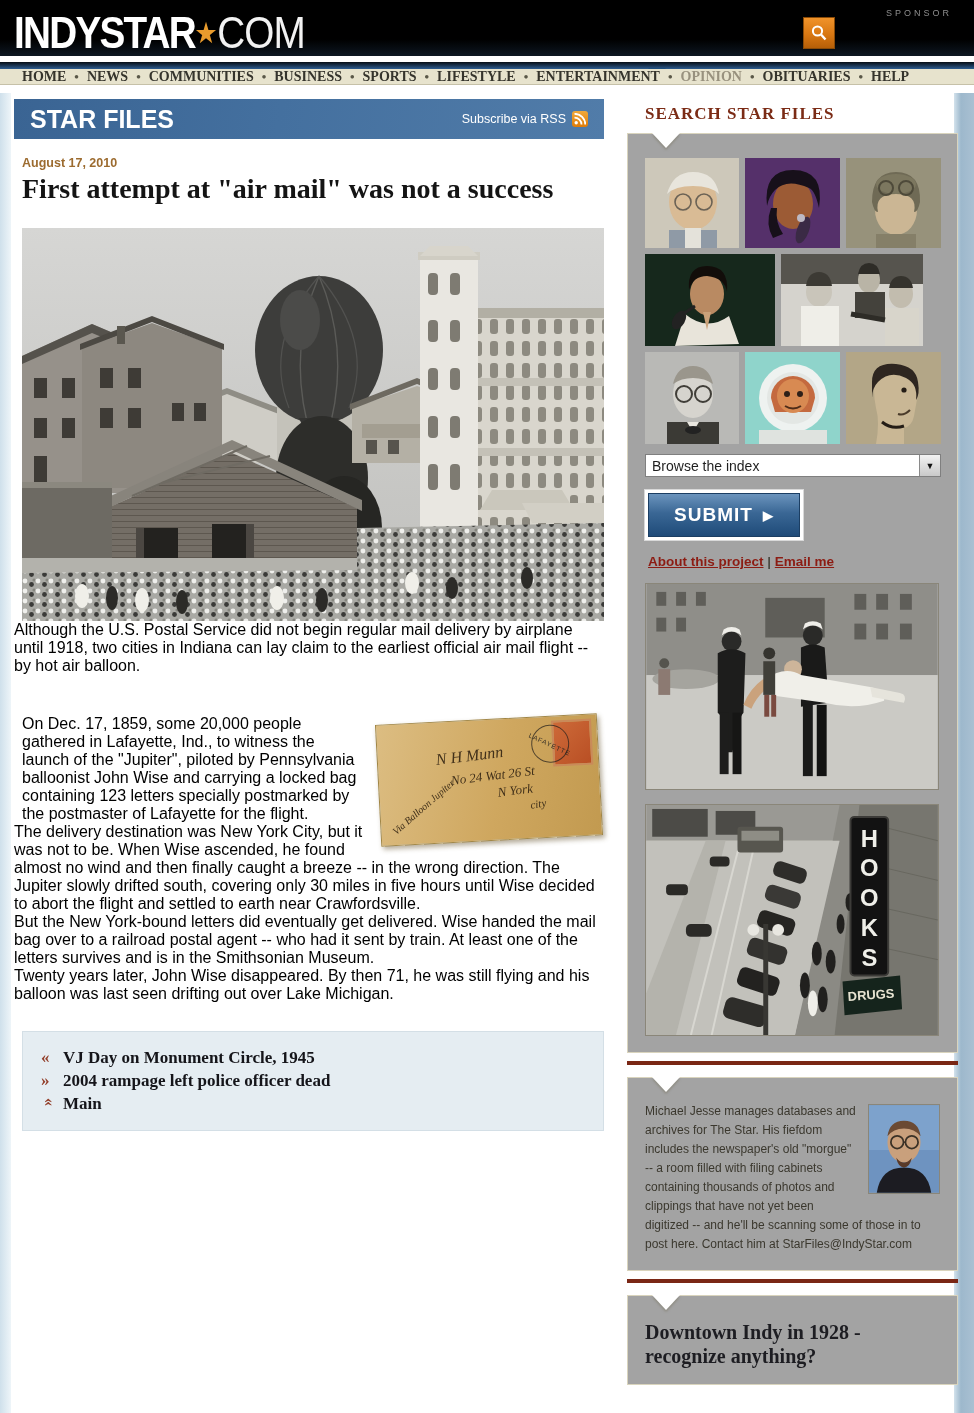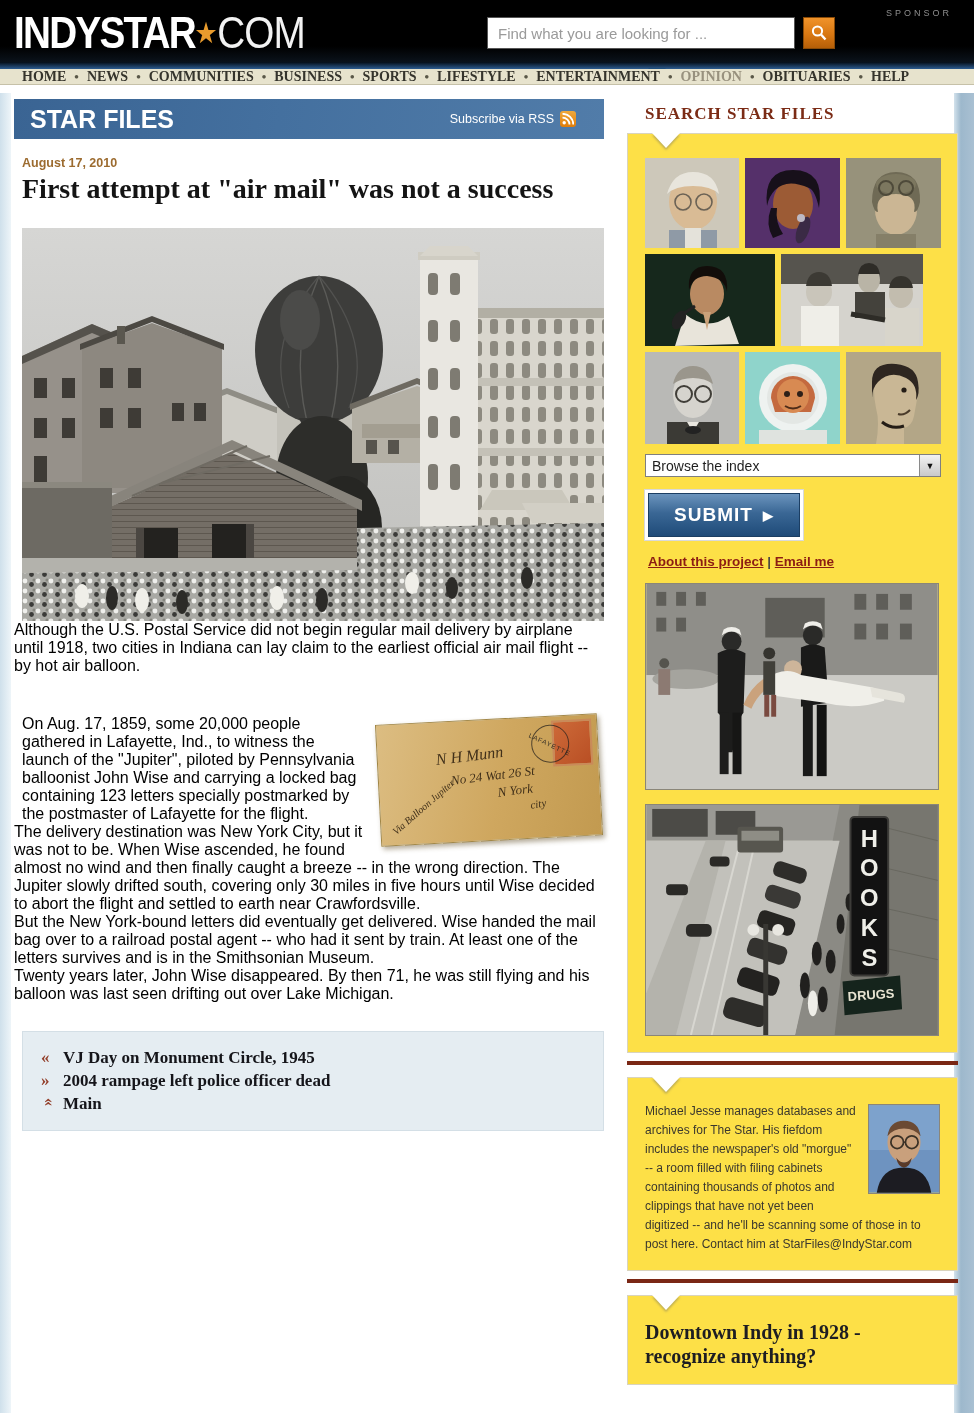--- a/index.html
+++ b/index.html
@@ -1,20 +1,20 @@
 <!DOCTYPE html>
 <html><head>
 <meta charset="utf-8">
 <style>
   * { margin:0; padding:0; box-sizing:border-box; }
   body { background:#fff; font-family:"Liberation Sans", sans-serif; }
   .page { position:relative; width:974px; height:1413px; background:#fff; overflow:hidden; margin:0 auto; }
 
   
-  .header { position:absolute; left:0; top:0; width:974px; height:66px;
+  .header { position:absolute; left:0; top:0; width:974px; height:56px;
     background:linear-gradient(to bottom,#000 70%,#0d1722 100%); }
   .logo { position:absolute; left:14px; top:8px; color:#fff; cursor:pointer;
     font-family:"Liberation Sans",sans-serif; font-weight:bold; font-size:44px; letter-spacing:-2px;
     transform:scaleX(.88); transform-origin:left; white-space:nowrap; }
   .logo .star { color:#e89b2d; font-size:26px; vertical-align:6px; letter-spacing:0; padding:0 1px; }
   .logo .com { font-weight:400; letter-spacing:-1px; color:#f2f2f2; }
   .sponsor { position:absolute; right:22px; top:8px; color:#8d8d8d; font-size:9px; letter-spacing:3px; }
   .search-box { position:absolute; left:487px; top:17px; width:308px; height:32px; background:#fff; border:1px solid #555; }
   .search-box input { width:100%; height:100%; border:none; outline:none; padding:0 10px;
     font-size:15px; color:#333; font-family:"Liberation Sans",sans-serif; }
@@ -40,21 +40,21 @@
 
   
   .strip-left { position:absolute; left:0; top:93px; width:11px; height:1320px;
     background:linear-gradient(to right,#cfe0eb,#eef5f9); }
   .strip-right { position:absolute; left:954px; top:93px; width:20px; height:1320px;
     background:linear-gradient(to right,#d3e2ec 0%,#9db8cc 35%,#a9c0d2 100%); }
 
   
   .col-left { position:absolute; left:14px; top:99px; width:590px; }
   .blog-banner { width:590px; height:40px; display:flex; align-items:center; justify-content:space-between;
-    background:linear-gradient(100deg,#3a6493 0%,#44709f 45%,#517ca9 100%); padding:0 28px 0 16px; }
+    background:linear-gradient(100deg,#3a6493 0%,#44709f 45%,#517ca9 100%); padding:0 16px 0 16px; }
   .blog-banner .blog-title { color:#fff; font-weight:bold; font-size:25px; letter-spacing:0; }
   .subscribe { display:flex; align-items:center; gap:6px; color:#fff; font-size:12.5px; cursor:pointer; }
   .rss-icon { width:16px; height:16px; border-radius:3px; display:inline-block;
     background:linear-gradient(to bottom,#f0a93c,#e07c07); position:relative; }
   .rss-icon svg { position:absolute; left:2px; top:2px; }
 
   .post-date { margin:17px 0 3px 8px; color:#9c6b2f; font-size:12.5px; font-weight:bold; }
   .post-title { margin:0 0 0 8px; font-family:"Liberation Serif",serif; font-weight:bold; font-size:28px; color:#141414; }
 
   .article-photo { margin:23px 0 0 8px; width:582px; height:393px; display:block; }
@@ -82,21 +82,21 @@
   .post-nav { margin:28px 0 0 8px; width:582px; background:#e5edf2; border:1px solid #d4dfe6; padding:13px 18px; }
   .post-nav .row { display:flex; align-items:baseline; margin:3px 0; cursor:pointer; }
   .post-nav .glyph { color:#93402c; font-size:17px; font-weight:bold; width:22px; font-family:"Liberation Serif",serif; }
   .post-nav .glyph.up { transform:rotate(90deg); transform-origin:45% 55%; display:inline-block; width:16px; margin-right:6px;}
   .post-nav .lbl { font-family:"Liberation Serif",serif; font-weight:bold; font-size:17px; color:#15151a; }
 
   
   .col-right { position:absolute; left:627px; top:104px; width:331px; }
   .side-head { font-family:"Liberation Serif",serif; font-weight:bold; font-size:17px;
     letter-spacing:1px; color:#7b2b15; margin:0 0 0 18px; }
-  .panel { position:relative; background:#fde047; border:1px solid #d9d4bd; margin-top:9px; padding:24px 17px 16px; }
+  .panel { position:relative; background:#a3a3a3; border:1px solid #d9d4bd; margin-top:9px; padding:24px 17px 16px; }
   .panel::before { content:""; position:absolute; left:24px; top:-1px; width:0; height:0;
     border-top:15px solid #fff; border-left:14px solid transparent; border-right:14px solid transparent;
     filter:drop-shadow(0 2px 1px rgba(120,115,95,.5)); }
   .divider { height:4px; background:#7a2715; margin-top:8px; }
   .side-section { margin-top:12px; }
 
   
   .pgrid { width:296px; }
   .pgrid .row { display:flex; gap:6px; margin-bottom:6px; }
   .cell { overflow:hidden; cursor:pointer; }
@@ -130,23 +130,20 @@
     color:#1d1d22; line-height:1.2; cursor:pointer; }
 </style>
 </head>
 <body>
 
 <div class="page">
 
   <div class="header">
     <div class="logo"><span>INDYSTAR</span><span class="star">★</span><span class="com">COM</span></div>
     <div class="sponsor">SPONSOR</div>
-    <div class="search-box">
-      <input type="text" placeholder="Find what you are looking for ..." style="">
-    </div>
     <div class="search-btn">
       <svg width="18" height="18" viewBox="0 0 18 18">
         <circle cx="7.5" cy="7" r="4.6" fill="none" stroke="#ffffff" stroke-width="2"></circle>
         <line x1="11" y1="10.5" x2="15.5" y2="15.5" stroke="#ffffff" stroke-width="2.4"></line>
       </svg>
     </div>
   </div>
   <div class="bluebar"></div>
   <div class="nav-pointer"></div>
 
@@ -310,21 +307,21 @@
         <span class="hand env-l1">N H Munn</span>
         <span class="hand env-l2">No 24 Wat 26 St</span>
         <span class="hand env-l3">N York</span>
         <span class="hand env-l4">city</span>
         <span class="hand env-corner">Via Balloon Jupiter</span>
         <span class="stamp"></span>
         <span class="postmark">
             <span>LAFAYETTE</span>
           </span>
       </div>
-      <p>On Aug. 17, 1859, some 20,000 people gathered in Lafayette, Ind., to witness the launch of the "Jupiter", piloted by Pennsylvania balloonist John Wise and carrying a locked bag containing 123 letters specially postmarked by the postmaster of Lafayette for the flight.</p>
+      <p>On Dec. 17, 1859, some 20,000 people gathered in Lafayette, Ind., to witness the launch of the "Jupiter", piloted by Pennsylvania balloonist John Wise and carrying a locked bag containing 123 letters specially postmarked by the postmaster of Lafayette for the flight.</p>
     </div>
 
     <p>The delivery destination was New York City, but it was not to be. When Wise ascended, he found almost no wind and then finally caught a breeze -- in the wrong direction. The Jupiter slowly drifted south, covering only 30 miles in five hours until Wise decided to abort the flight and settled to earth near Crawfordsville.</p>
     <p style="">But the New York-bound letters did eventually get delivered. Wise handed the mail bag over to a railroad postal agent -- who had it sent by train. At least one of the letters survives and is in the Smithsonian Museum.</p>
     <p>Twenty years later, John Wise disappeared. By then 71, he was still flying and his balloon was last seen drifting out over Lake Michigan.</p>
 
     <div class="post-nav">
       <div class="row">
         <span class="glyph">«</span>
         <span class="lbl">VJ Day on Monument Circle, 1945</span>

